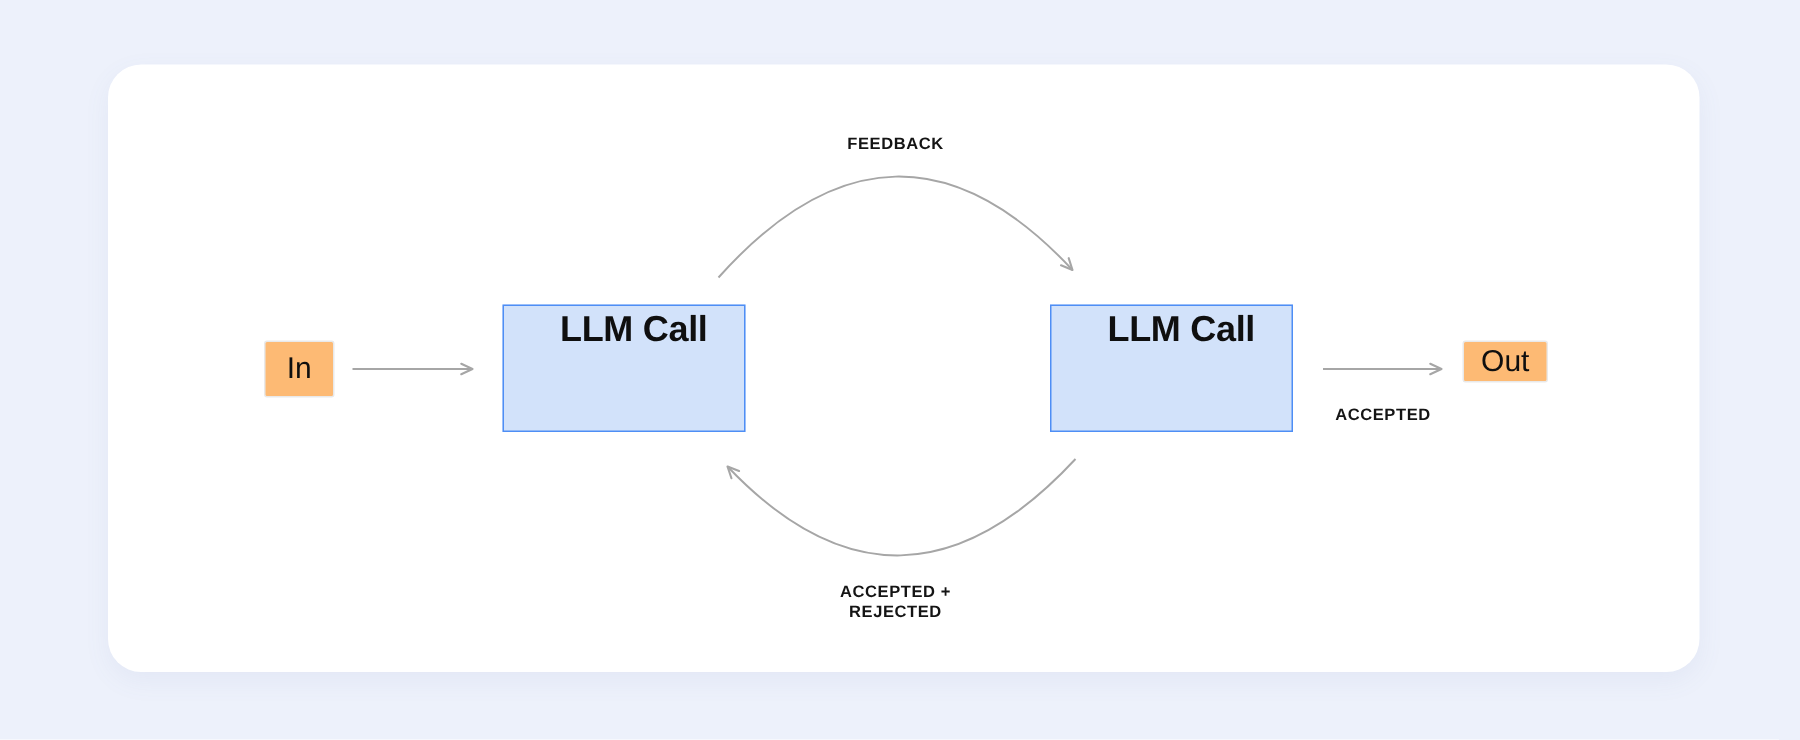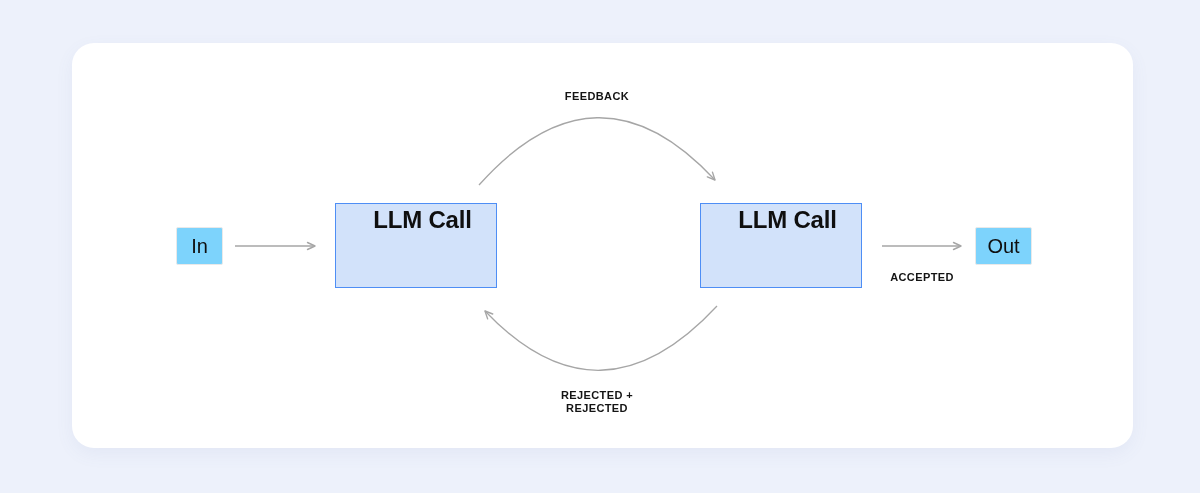--- a/index.html
+++ b/index.html
@@ -28,28 +28,28 @@
     pointer-events: none;
   }
   .node {
     position: absolute;
     display: flex;
     align-items: center;
     justify-content: center;
     color: #0f0f0f;
   }
   .node.gray {
-    background: #7dd3fc;
+    background: #fdba74;
     border: 1px solid #e9e9e9;
     border-radius: 2px;
     font-size: 20px;
     font-weight: 400;
   }
   #node-in  { left: 176px; top: 227px; width: 47px; height: 38px; }
-  #node-out { left: 975px; top: 227px; width: 57px; height: 38px; }
+  #node-out { left: 975px; top: 227px; width: 57px; height: 28px; }
   .node.blue {
     background: #d2e2fa;
     border: 1.5px solid #4e8ef5;
     flex-direction: row;
     align-items: flex-start;
     justify-content: center;
     padding-left: 13px;
     font-size: 24px;
     font-weight: 700;
     line-height: 31px;
@@ -102,16 +102,16 @@
 
   <div class="node gray" id="node-out">
     <span>Out</span>
   </div>
 
   <div class="edge-label" id="label-solution">FEEDBACK</div>
 
   <div class="edge-label" id="label-accepted">ACCEPTED</div>
 
   <div class="edge-label" id="label-rejected">
-    <div>REJECTED +</div>
+    <div>ACCEPTED +</div>
     <div>REJECTED</div>
   </div>
 </div>
 
 </body></html>

